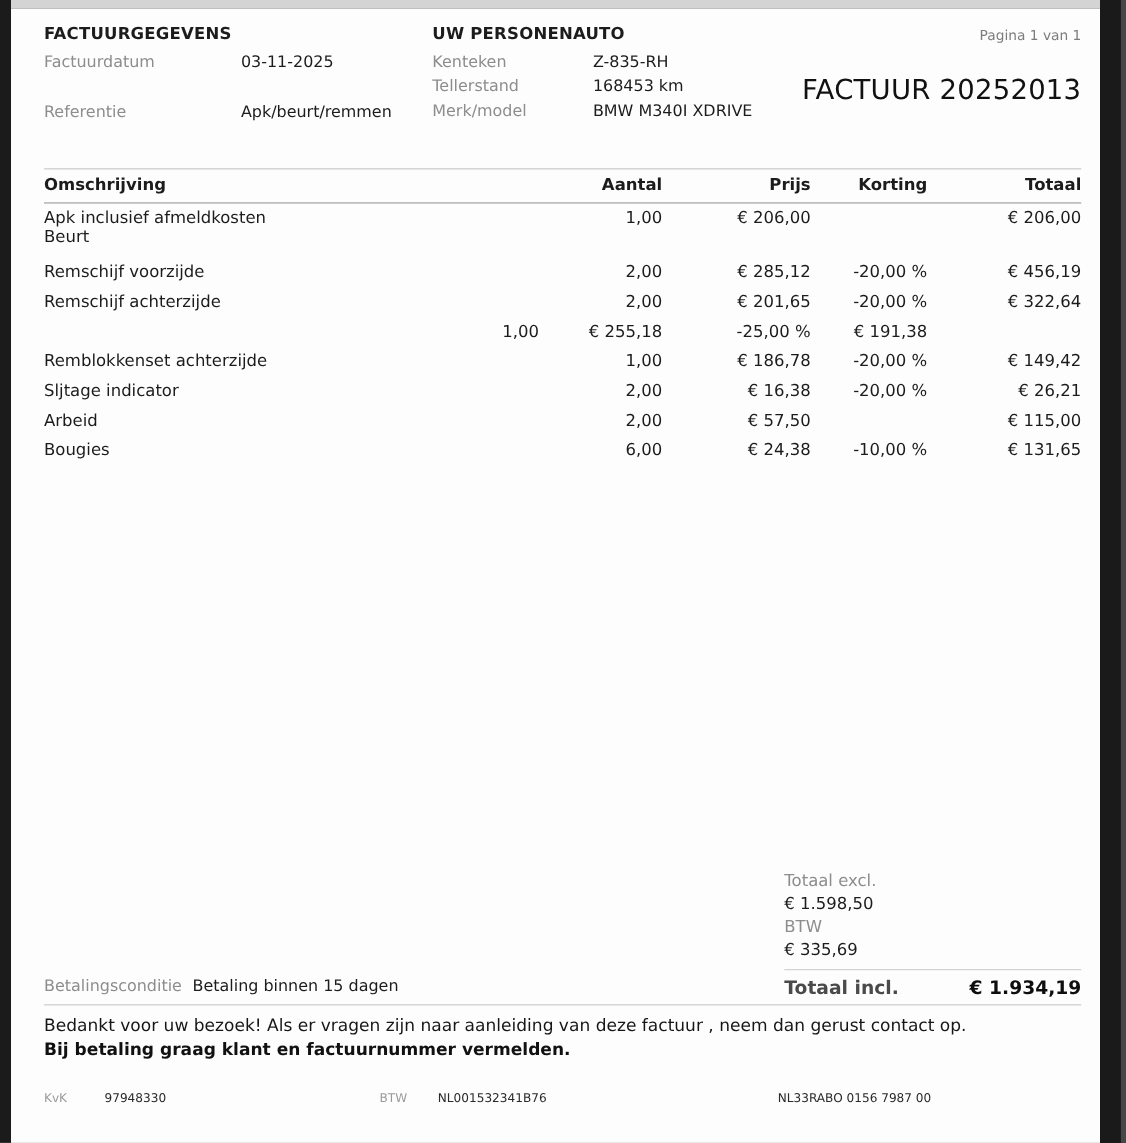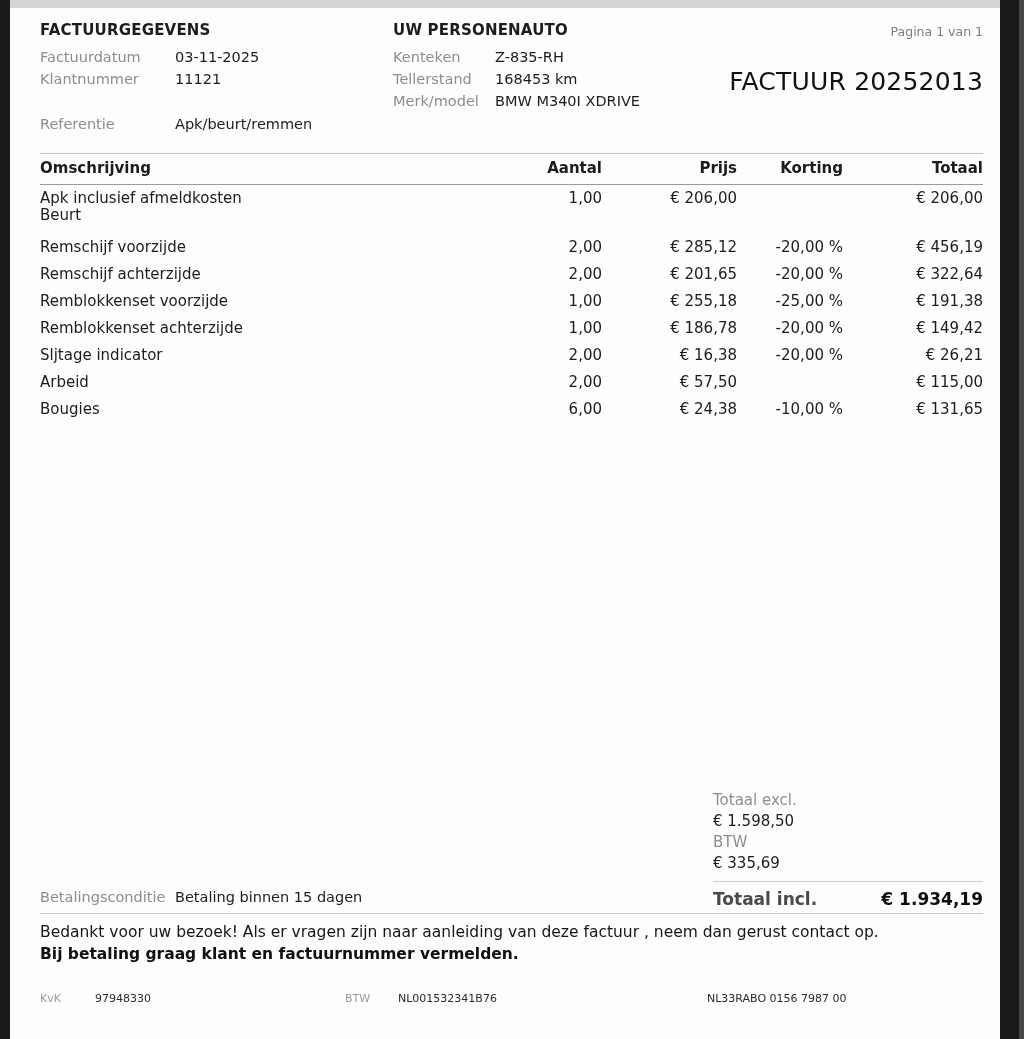--- a/index.html
+++ b/index.html
@@ -17,21 +17,21 @@
     position:absolute; left:10px; top:8px; width:990px; height:1031px;
     background:#fdfdfd; overflow:hidden;
   }
 
   
   .header { position:absolute; top:13px; left:30px; right:17px; display:flex; }
   .hdr-left  { width:353px; }
   .hdr-mid   { width:330px; }
   .hdr-right { flex:1; text-align:right; }
   .section-title { font-size:15px; font-weight:bold; letter-spacing:.2px; margin-bottom:7px; }
-  .kv { display:flex; line-height:22px; font-size:14.5px; }
+  .kv { display:flex; line-height:22px; font-size:14.5px;gap:44px; }
   .kv .k { color:#8d8d8d; }
   .hdr-left .k { width:135px; }
   .hdr-mid  .k { width:102px; }
   .kv .v { color:#1c1c1c; }
   .ref-row { margin-top:23px; }
   .pagina { font-size:12.5px; color:#7c7c7c; padding-top:3px; }
   .invoice-no { font-size:25px; font-weight:normal; margin-top:28px; letter-spacing:.2px; color:#111; }
 
   
   .items { position:absolute; top:145px; left:30px; right:17px; font-size:15px; }
@@ -79,24 +79,20 @@
 
 <div class="doc">
 
   <div class="header">
     <div class="hdr-left">
       <div class="section-title">FACTUURGEGEVENS</div>
       <div class="kv">
         <span class="k">Factuurdatum</span>
         <span class="v">03-11-2025</span>
       </div>
-      <div class="kv">
-        <span class="k">Klantnummer</span>
-        <span class="v">11121</span>
-      </div>
       <div class="kv ref-row">
         <span class="k">Referentie</span>
         <span class="v">Apk/beurt/remmen</span>
       </div>
     </div>
 
     <div class="hdr-mid">
       <div class="section-title">UW PERSONENAUTO</div>
       <div class="kv">
         <span class="k">Kenteken</span>
@@ -148,21 +144,20 @@
 
     <div class="trow">
       <div>Remschijf achterzijde</div>
       <div class="c-num">2,00</div>
       <div class="c-num">€ 201,65</div>
       <div class="c-num">-20,00 %</div>
       <div class="c-num">€ 322,64</div>
     </div>
 
     <div class="trow">
-      <div>Remblokkenset voorzijde</div>
       <div class="c-num">1,00</div>
       <div class="c-num">€ 255,18</div>
       <div class="c-num">-25,00 %</div>
       <div class="c-num">€ 191,38</div>
     </div>
 
     <div class="trow">
       <div>Remblokkenset achterzijde</div>
       <div class="c-num">1,00</div>
       <div class="c-num">€ 186,78</div>

